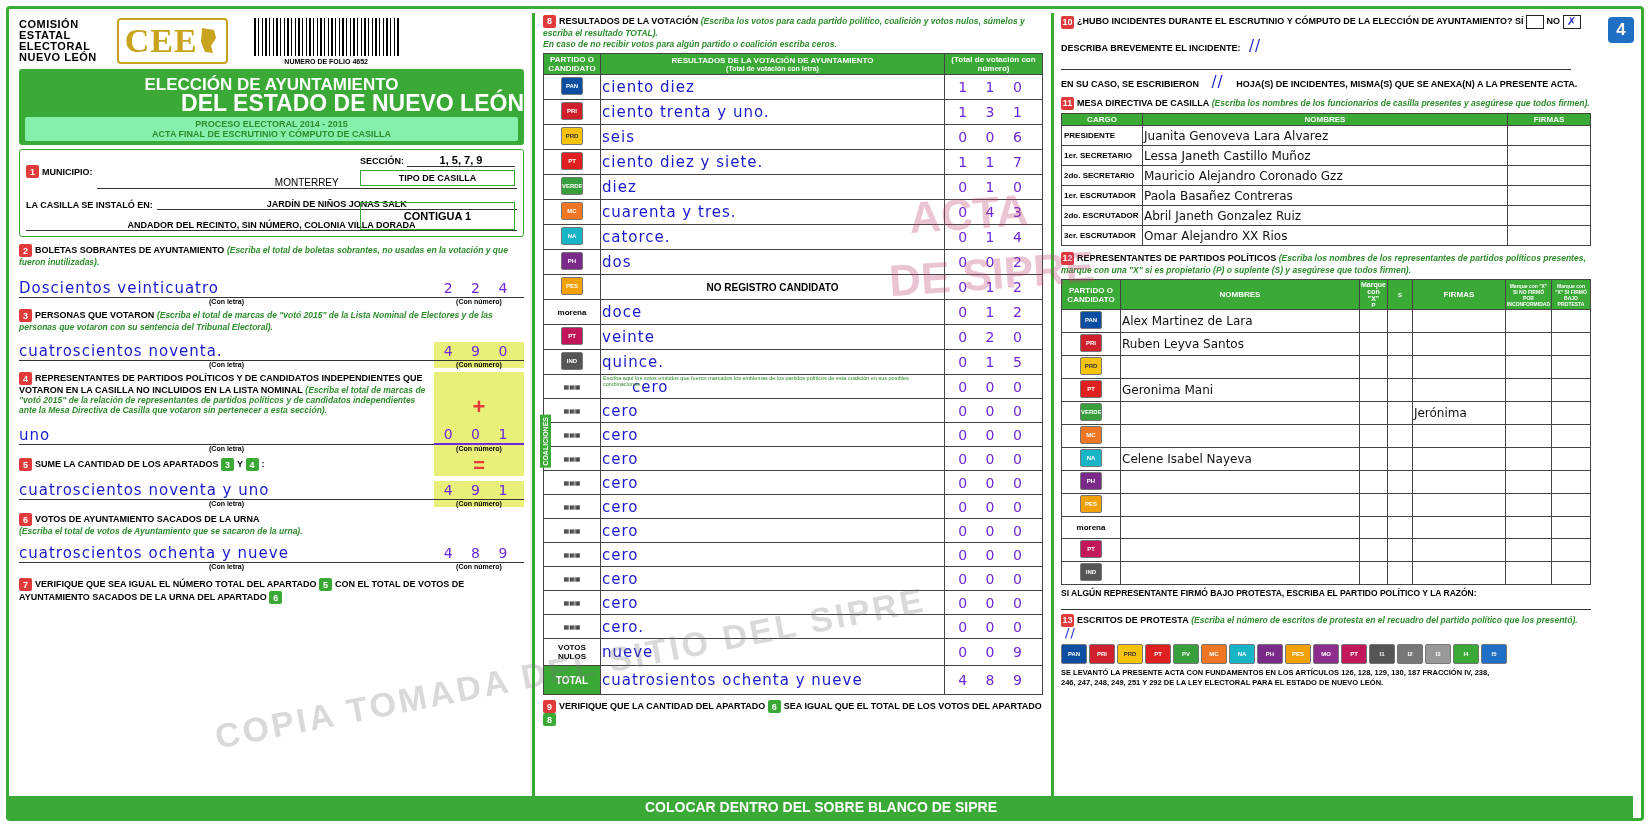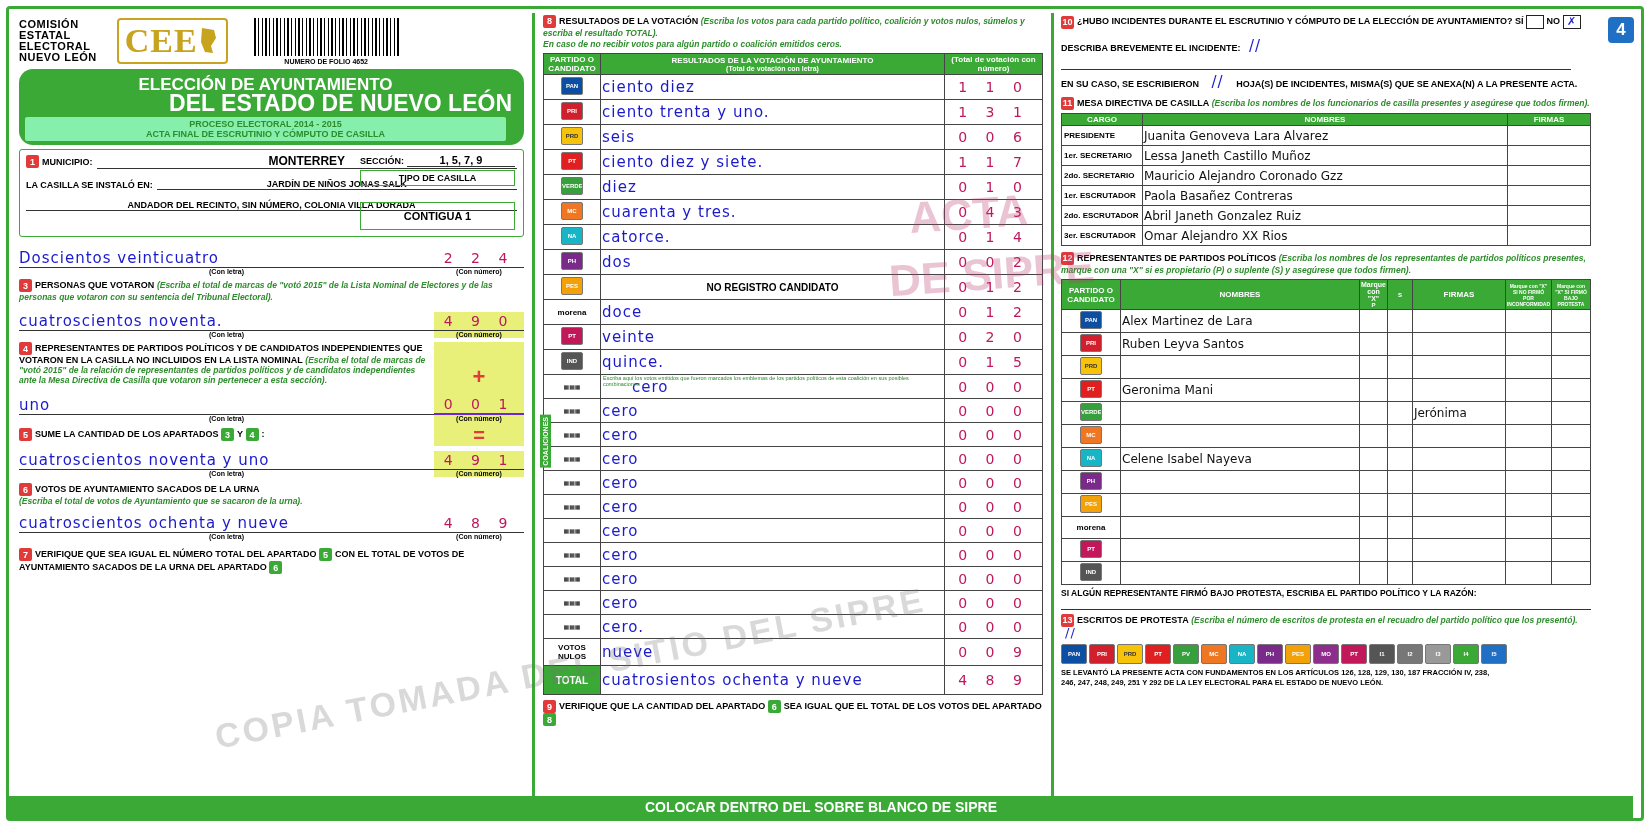--- a/index.html
+++ b/index.html
@@ -50,21 +50,21 @@
   }
   .barcode{
     height:38px;width:145px;
     background:repeating-linear-gradient(90deg,#000 0 2px,#fff 2px 4px,#000 4px 5px,#fff 5px 8px,#000 8px 9px,#fff 9px 11px);
   }
   .cee-box{
     border:2px solid #c8a31e;border-radius:4px;padding:2px 6px;display:flex;align-items:center;
   }
   .cee-text{font-family:"Liberation Serif",serif;font-weight:bold;font-size:34px;color:#c8a31e;letter-spacing:1px;}
   .box{border:1px solid #3aa935;}
-  .cellnum{font-family:"DejaVu Sans",sans-serif;color:#be185d;font-size:14px;letter-spacing:7px;}
+  .cellnum{font-family:"DejaVu Sans",sans-serif;color:#6d28d9;font-size:14px;letter-spacing:7px;}
   .sig{font-family:"DejaVu Sans",sans-serif;color:#111;font-size:12px;transform:skewX(-8deg);}
   .red{color:#e03a3a;}
 </style>
 </head>
 <body>
 
 <div id="sheet">
   <div id="frame">
 
     <div class="vsep" style="left:523px;"></div>
@@ -84,55 +84,59 @@
           <svg width="22" height="30" viewBox="0 0 22 30">
             <path d="M4 2 L16 4 L18 12 L13 20 L15 27 L7 26 L3 16 Z" fill="#c8a31e"></path>
           </svg>
         </div>
         <div style="margin-left:6px;">
           <div class="barcode"></div>
           <div class="xtiny bld" style="text-align:center;margin-top:2px;">NUMERO DE FOLIO 4652</div>
         </div>
       </div>
 
-      <div class="greenbar" style="margin-top:2px;border-radius:14px;padding:6px 12px 4px 0;">
+      <div class="greenbar" style="margin-top:2px;border-radius:3px;padding:6px 0 4px 0;">
         <div class="hdr-title" style="font-size:17px;line-height:19px;">ELECCIÓN DE AYUNTAMIENTO</div>
         <div class="hdr-title" style="font-size:23px;line-height:19px;text-align:right;">DEL ESTADO DE NUEVO LEÓN</div>
         <div style="background:#86efac;margin:4px 6px 0 6px;border-radius:2px;padding:2px 0;">
           <div class="bld grn" style="font-size:9px;text-align:center;">PROCESO ELECTORAL 2014 - 2015</div>
           <div class="bld grn" style="font-size:9px;text-align:center;">ACTA FINAL DE ESCRUTINIO Y CÓMPUTO DE CASILLA</div>
         </div>
       </div>
 
       <div class="box" style="margin-top:4px;border-radius:3px;padding:4px 6px;height:78px;position:relative;">
         <div style="display:flex;align-items:flex-start;">
           <div style="flex:1;">
             <div style="display:flex;align-items:center;">
               <span class="num-badge">1</span>
               <span class="sm bld">MUNICIPIO:</span>
-              <span style="flex:1;border-bottom:1px solid #333;margin-left:4px;text-align:center;font-size:12px;font-weight:bold;">MONTERREY</span>
+              <span style="flex:1;border-bottom:1px solid #333;margin-left:4px;text-align:center;font-size:10px;font-weight:normal;margin-top:23px;">MONTERREY</span>
             </div>
             <div style="margin-top:10px;display:flex;align-items:flex-end;">
               <span class="sm bld">LA CASILLA SE INSTALÓ EN:</span>
               <span style="flex:1;border-bottom:1px solid #333;margin-left:4px;font-size:9px;font-weight:bold;text-align:center;">JARDÍN DE NIÑOS JONAS SALK</span>
             </div>
             <div style="margin-top:10px;border-bottom:1px solid #333;font-size:9px;font-weight:bold;text-align:center;">ANDADOR DEL RECINTO, SIN NÚMERO, COLONIA VILLA DORADA</div>
           </div>
         </div>
         <div style="position:absolute;right:8px;top:4px;width:155px;">
           <div style="display:flex;align-items:center;">
             <span class="sm bld">SECCIÓN:</span>
             <span style="flex:1;border-bottom:1px solid #333;margin-left:3px;font-size:11px;font-weight:bold;text-align:center;">1, 5, 7, 9</span>
           </div>
           <div class="box" style="margin-top:3px;text-align:center;font-size:9px;font-weight:bold;padding:2px 0;">TIPO DE CASILLA</div>
           <div class="box" style="margin-top:16px;text-align:center;font-size:11px;font-weight:bold;padding:7px 16px;">CONTIGUA 1</div>
         </div>
       </div>
 
       <div style="margin-top:7px;">
+        <div style="font-size:9px;">
+          <span class="num-badge">2</span><span class="bld">BOLETAS SOBRANTES DE AYUNTAMIENTO</span>
+          <span class="ital bld grn" style="font-size:8.5px;">(Escriba el total de boletas sobrantes, no usadas en la votación y que fueron inutilizadas).</span>
+        </div>
         <div style="display:flex;align-items:flex-end;margin-top:12px;">
           <div style="flex:1;border-bottom:1px solid #333;">
             <span class="hand">Doscientos veinticuatro</span>
           </div>
           <div style="width:90px;border-bottom:1px solid #333;text-align:center;">
             <span class="cellnum">2 2 4</span>
           </div>
         </div>
         <div style="display:flex;">
           <div style="flex:1;text-align:center;" class="xtiny bld">(Con letra)</div>
@@ -228,21 +232,21 @@
         <span class="num-badge g">5</span><span class="bld">CON EL TOTAL DE VOTOS DE AYUNTAMIENTO SACADOS DE LA URNA DEL APARTADO</span>
         <span class="num-badge g">6</span>
       </div>
     </div>
 
     <div class="panel" style="left:534px;top:6px;width:500px;">
 
       <div style="font-size:9px;line-height:11px;">
         <span class="num-badge">8</span><span class="bld">RESULTADOS DE LA VOTACIÓN</span>
         <span class="ital bld grn" style="font-size:8.5px;">(Escriba los votos para cada partido político, coalición y votos nulos, súmelos y escriba el resultado TOTAL).</span>
-        <div class="ital bld grn" style="font-size:8.5px;">En caso de no recibir votos para algún partido o coalición emitidos ceros.</div>
+        <div class="ital bld grn" style="font-size:8.5px;">En caso de no recibir votos para algún partido o coalición escriba ceros.</div>
       </div>
 
       <table class="vt" style="width:500px;margin-top:3px;">
         <tbody>
             <tr>
           <th style="width:54px;background:#3aa935;color:#fff;">PARTIDO O CANDIDATO</th>
           <th style="background:#3aa935;color:#fff;">
             <div>RESULTADOS DE LA VOTACIÓN DE AYUNTAMIENTO</div>
             <div class="xtiny">(Total de votación con letra)</div>
           </th>

